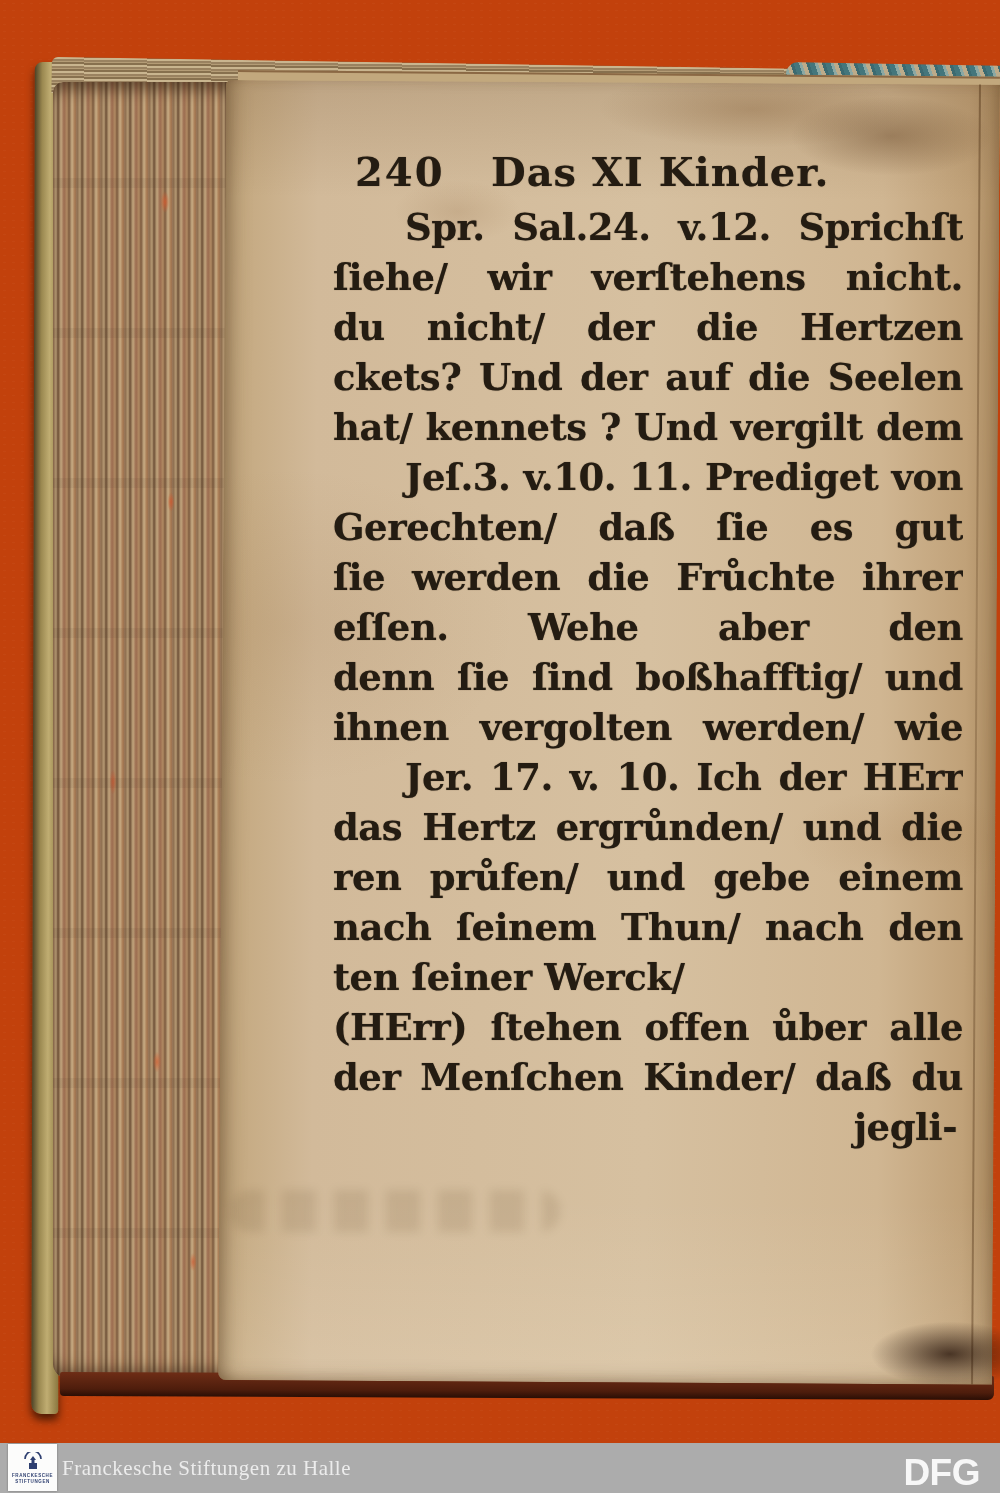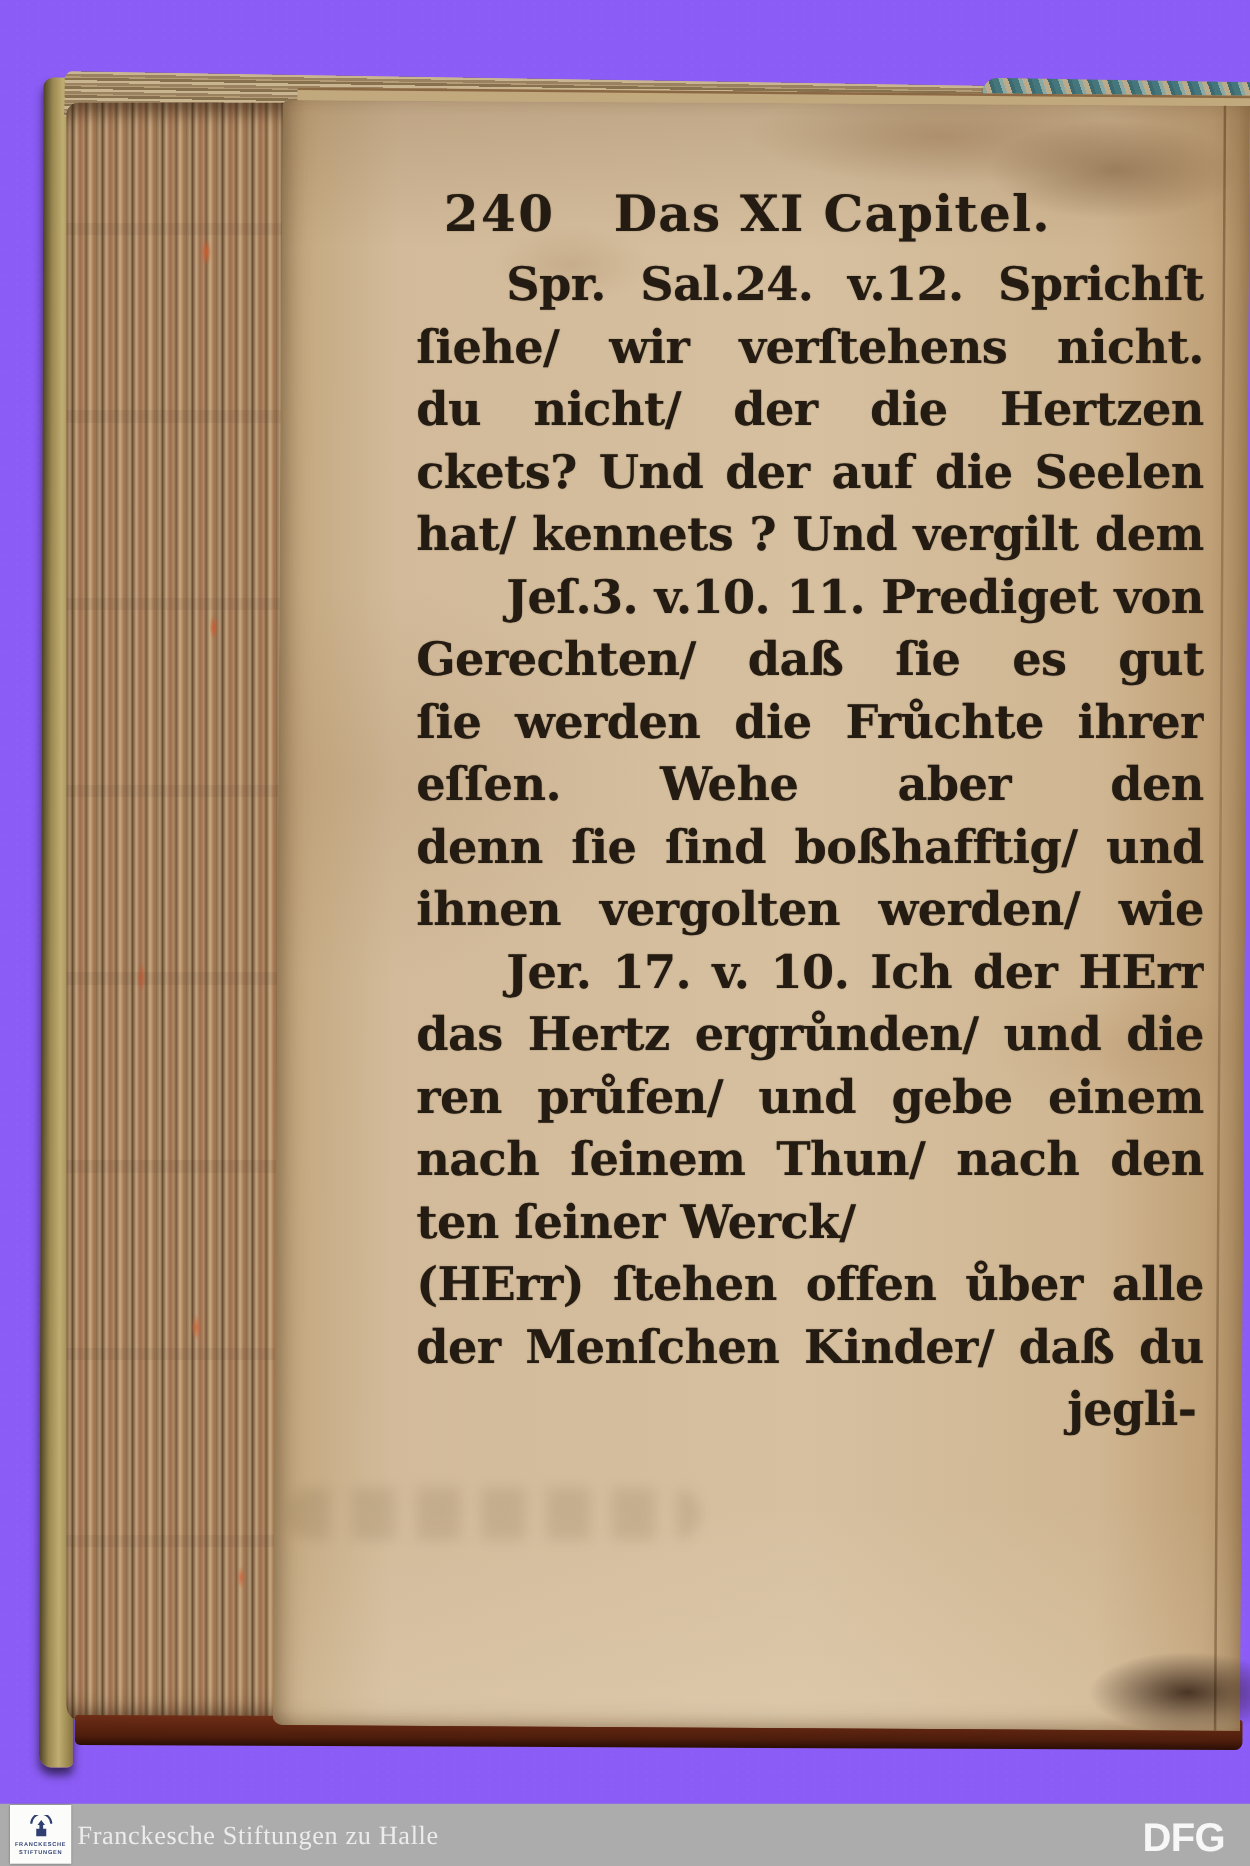--- a/index.html
+++ b/index.html
@@ -1,18 +1,18 @@
 <!DOCTYPE html>
 <html><head>
 <meta charset="utf-8">
 <style>
   html,body{margin:0;padding:0;background:#000;}
   .stage{
     position:relative;width:1000px;height:1493px;overflow:hidden;
-    background:#8b5cf6;
+    background:#c2410c;
     font-family:"DejaVu Serif",serif;
   }
   .stage::before{ 
     content:"";position:absolute;inset:0;
     background-image:radial-gradient(rgba(255,255,255,.05) 1px,transparent 1.4px);
     background-size:9px 7px;opacity:.5;pointer-events:none;z-index:0;
   }
 
   
   .cover-edge{
@@ -126,21 +126,21 @@
   .logo-mini-text{
     font-family:"Liberation Sans",sans-serif;font-size:4.5px;line-height:5px;
     color:#2e3f70;letter-spacing:.6px;text-align:center;font-weight:700;
   }
   .institution-name{
     margin-left:62px;font-family:"Liberation Serif",serif;font-size:21px;
     color:#ececec;letter-spacing:.5px;font-weight:400;
   }
   .dfg-logo{
     position:absolute;right:20px;top:9px;
-    font-family:"Liberation Sans",sans-serif;font-weight:900;font-size:32px;
+    font-family:"Liberation Sans",sans-serif;font-weight:900;font-size:37px;
     color:#f7f7f7;letter-spacing:-.5px;text-align:center;
   }
 </style>
 </head>
 <body>
 
 <div class="stage">
 
   <div class="cover-edge"></div>
   <div class="top-edge"></div>
@@ -151,21 +151,21 @@
 
   <div class="page">
     <div class="gutter-crease"></div>
   </div>
   <div class="corner-shadow"></div>
   <div class="bleed-smudge"></div>
 
   <div class="text-block">
     <div class="heading-row">
       <span class="folio-num">240</span>
-      <span class="chapter-title">Das XI Capitel.</span>
+      <span class="chapter-title">Das XI Kinder.</span>
     </div>
     <div class="bline j ind">Spr. Sal.24. v.12. Sprichſt du/</div>
     <div class="bline j">ſiehe/ wir verſtehens nicht. Meyneſt</div>
     <div class="bline j">du nicht/ der die Hertzen weiß/mer-</div>
     <div class="bline j">ckets? Und der auf die Seelen acht</div>
     <div class="bline j">hat/ kennets ?  Und vergilt dem</div>
     <div class="bline j ind">Jeſ.3. v.10. 11. Prediget von den</div>
     <div class="bline j">Gerechten/ daß ſie es gut haben;denn</div>
     <div class="bline j">ſie werden die Frůchte ihrer Wercke</div>
     <div class="bline j">eſſen.  Wehe aber den Gottloſen/</div>

